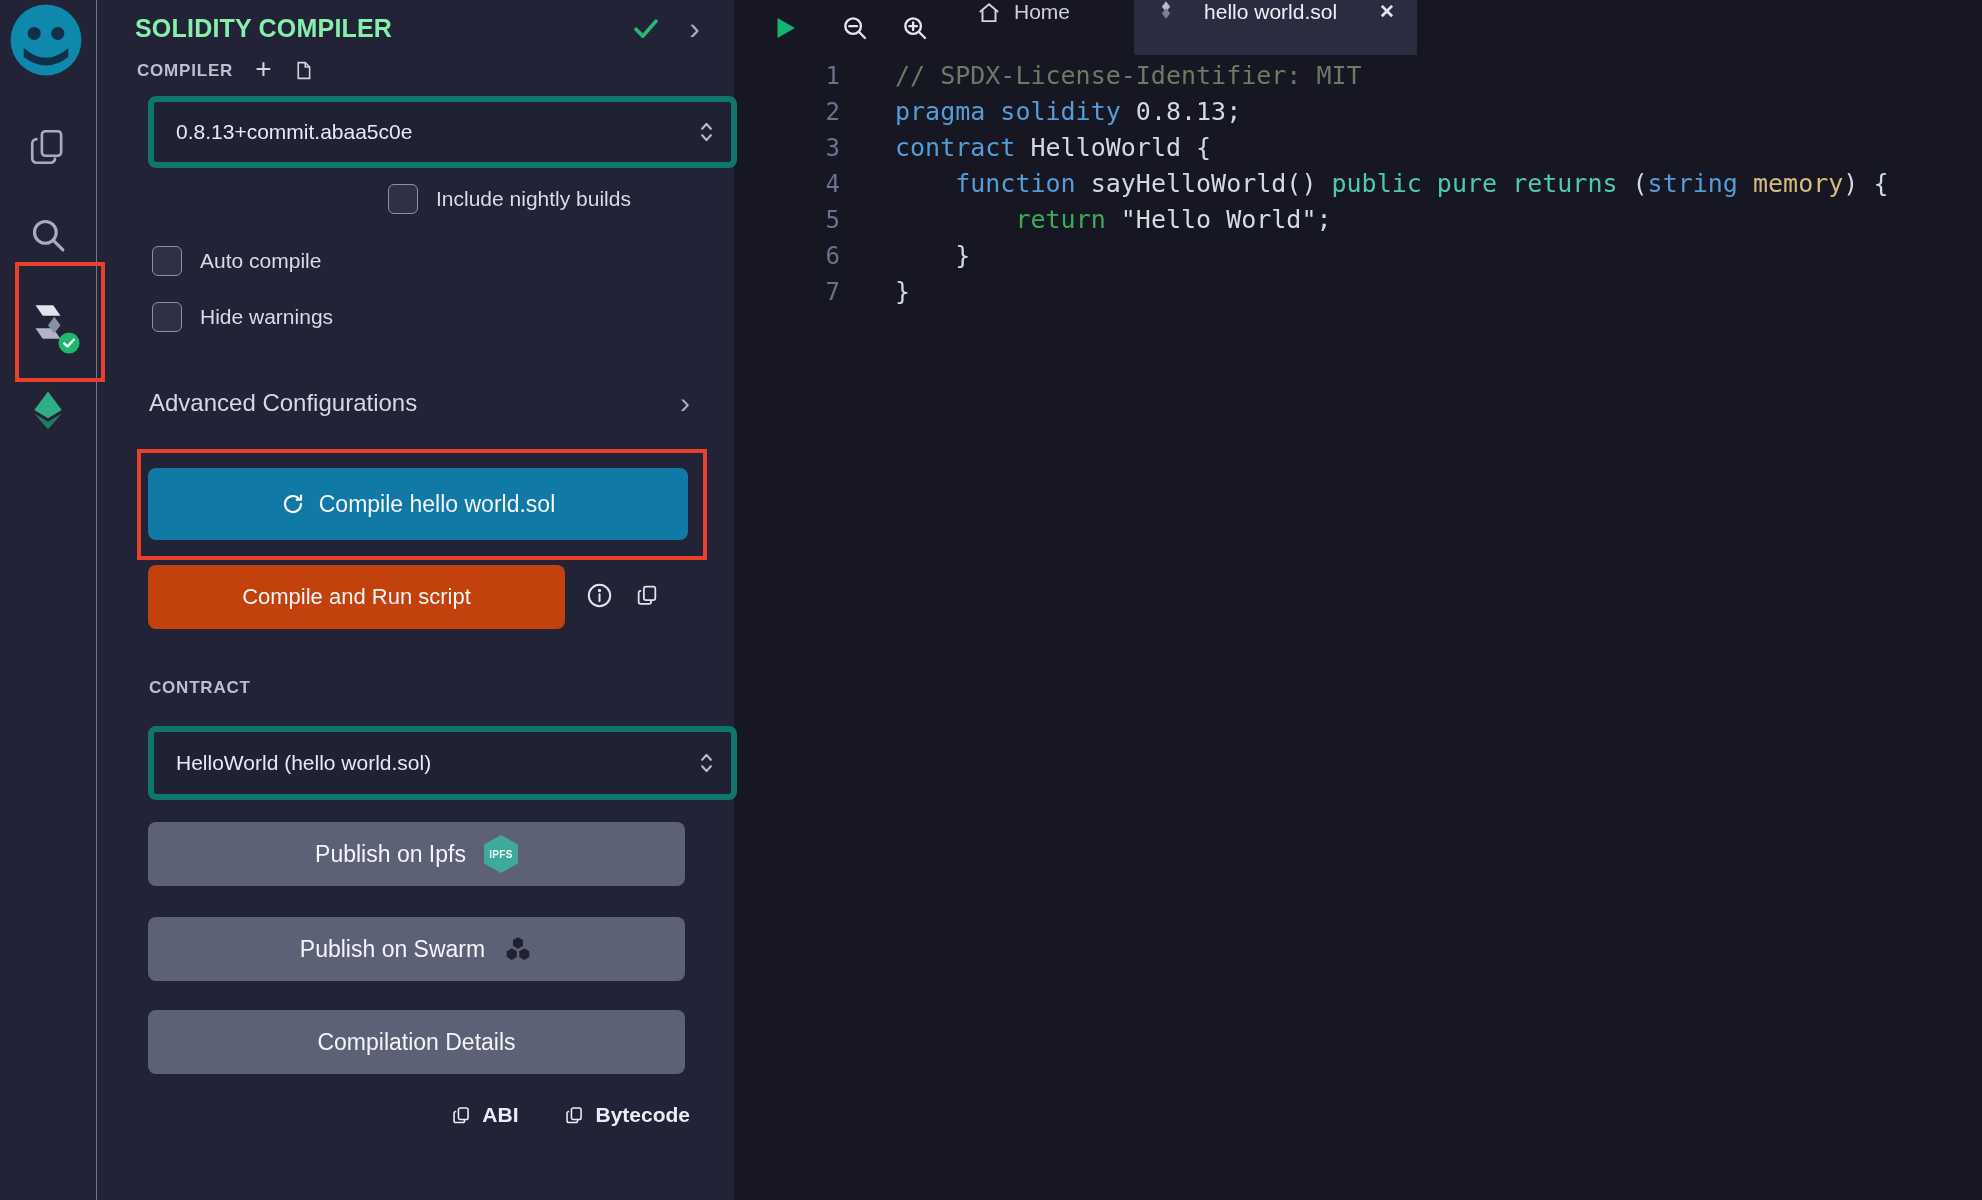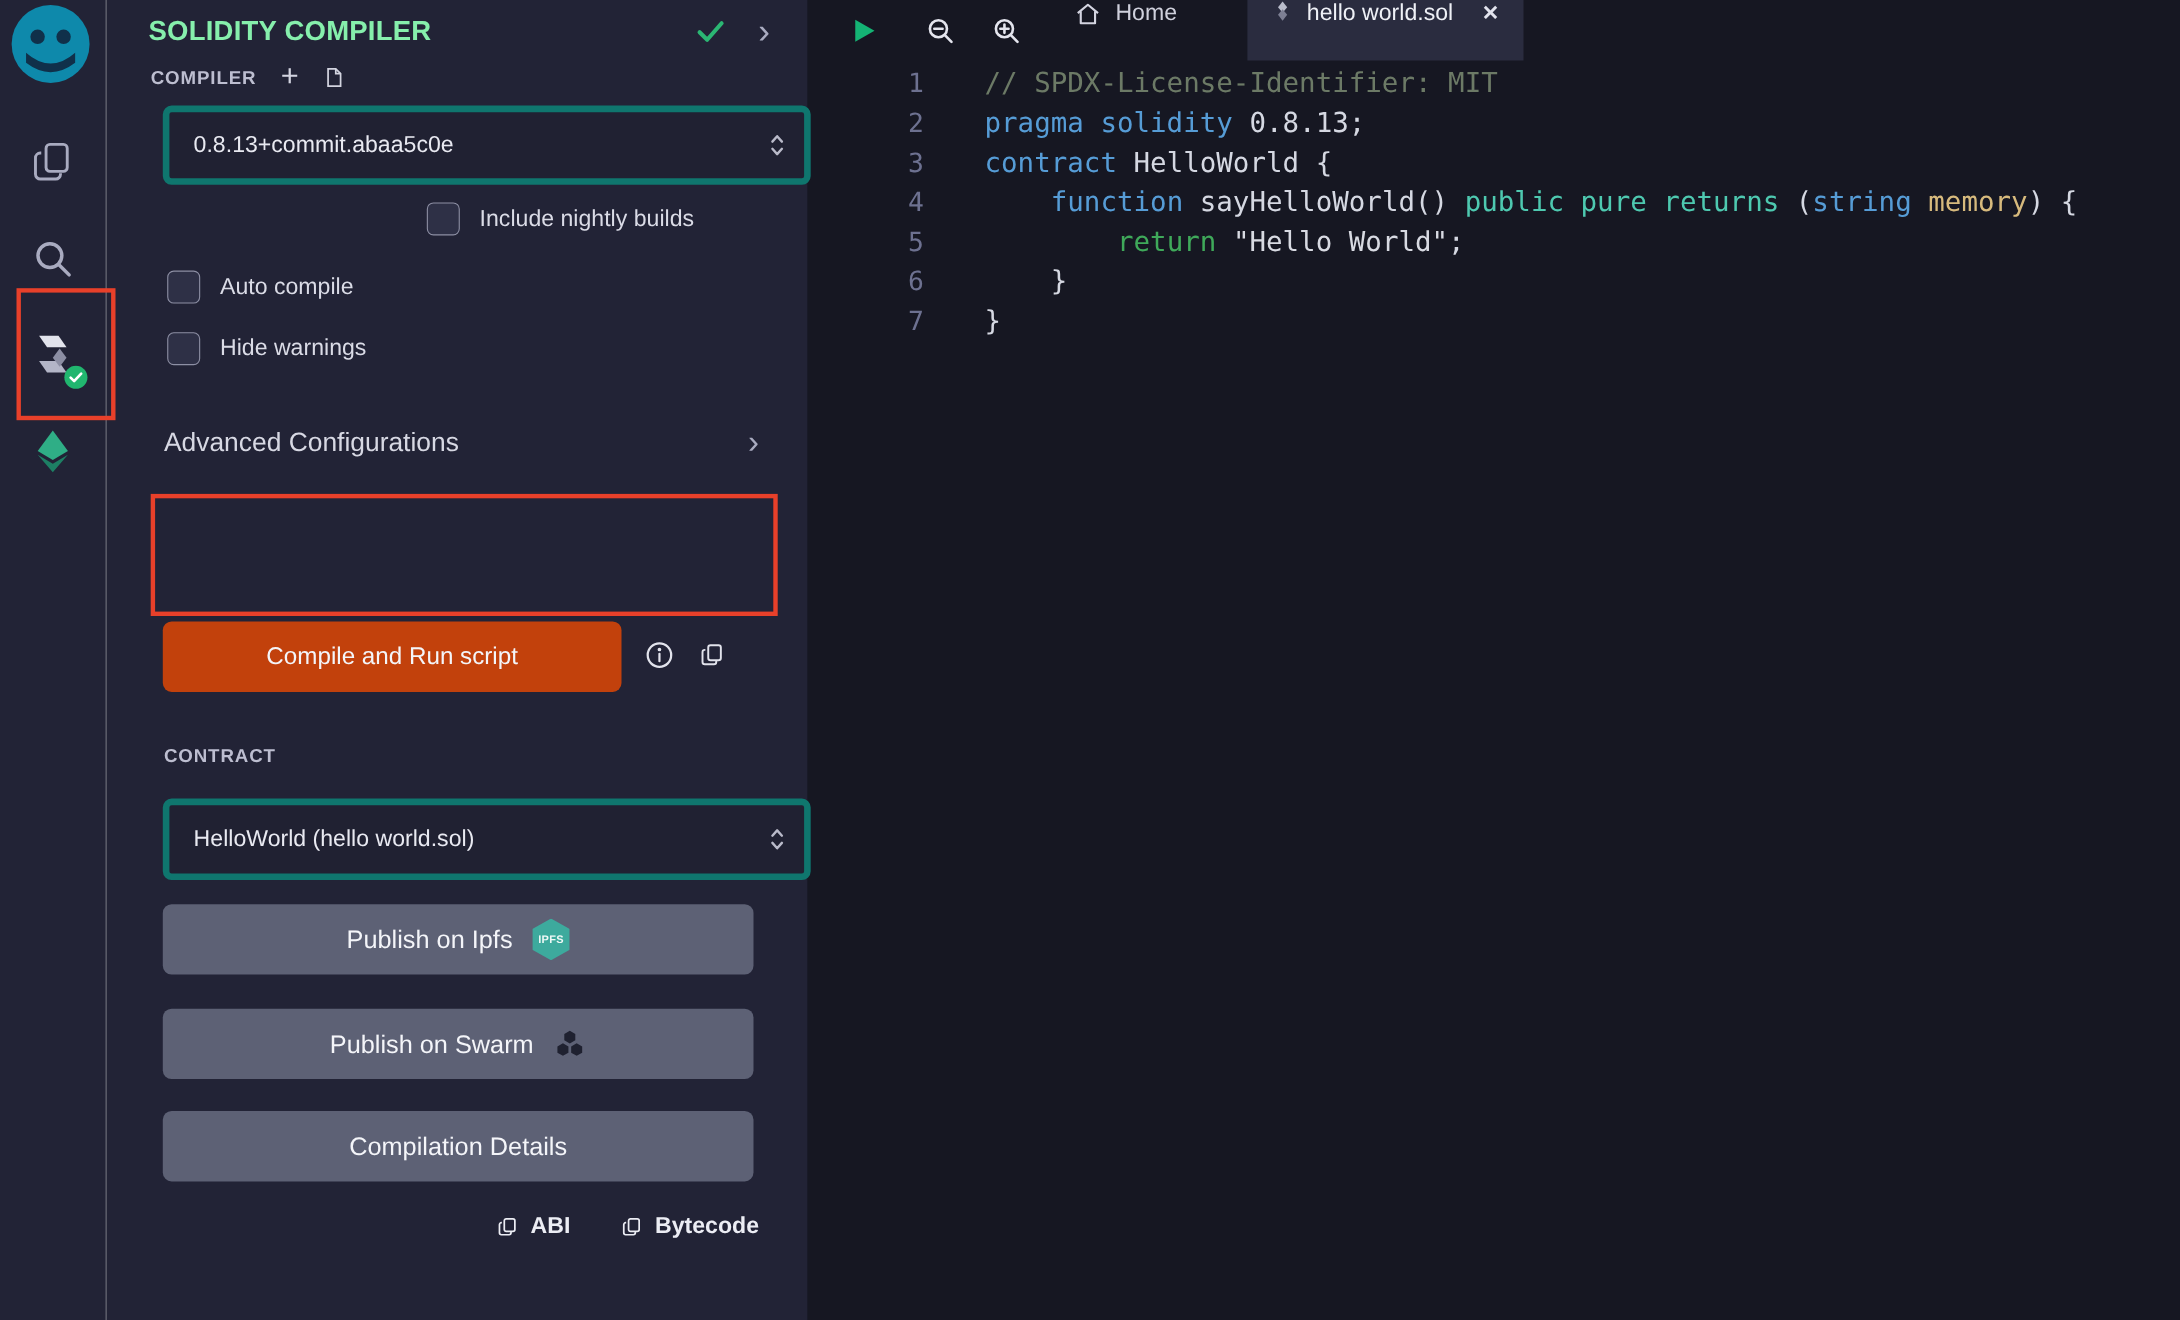--- a/index.html
+++ b/index.html
@@ -105,21 +105,21 @@
   
   .editor { position:absolute; left:734px; top:0; right:0; height:1200px; background:#161722; }
   .tab-bar { height:55px; display:flex; align-items:center; }
   .tb-icon { display:flex; cursor:pointer; }
   .tb-play    { margin-left:36px; }
   .tb-zoomout { margin-left:40px; }
   .tb-zoomin  { margin-left:30px; }
   .tab { display:flex; align-items:flex-start; height:55px; cursor:pointer; }
   .tab-home { margin-left:34px; padding:0 12px; gap:12px; color:#cfd0dc; font-size:21px; }
   .tab-active {
-    margin-left:52px; padding:0 22px; gap:12px;
+    margin-left:52px; padding:0 22px; gap:28px;
     background:#2a2c3f; color:#eef0f6; font-size:21px;
   }
   .tab-close { margin-left:14px; font-size:19px; font-weight:700; color:#e3e4ee; cursor:pointer; }
 
   .code { padding-top:3px; font-family:"DejaVu Sans Mono", monospace; font-size:25px; cursor:text; }
   .code-line { display:flex; height:36px; line-height:36px; }
   .line-num { width:106px; text-align:right; color:#6d7190; flex:none; font-size:24px; }
   .line-content { padding-left:55px; white-space:pre; color:#d5d8e2; }
   .tok-plain    { color:#d5d8e2; }
   .tok-comment  { color:#6c7a66; }
@@ -229,20 +229,29 @@
     <div class="check-row row-hide">
       <span class="checkbox"></span>
       <label>Hide warnings</label>
     </div>
 
     <div class="adv-row">
       <span>Advanced Configurations</span>
       <span class="adv-chev">›</span>
     </div>
 
+    <button class="btn btn-compile">
+      <span style="display:flex;">
+        <svg viewBox="0 0 24 24" width="24" height="24" fill="none" stroke="#ffffff" stroke-width="2.2" stroke-linecap="round" stroke-linejoin="round">
+          <path d="M20 12 a8 8 0 1 1 -2.4 -5.7"></path>
+          <path d="M20 3.5 v4.2 h-4.2"></path>
+        </svg>
+      </span>
+      <span>Compile hello world.sol</span>
+    </button>
 
     <button class="btn btn-run">
       <span>Compile and Run script</span>
     </button>
     <div class="info-icon">
       <svg viewBox="0 0 24 24" width="27" height="27" fill="none" stroke="#e2e3ec" stroke-width="1.8" stroke-linecap="round">
         <circle cx="12" cy="12" r="9.5"></circle>
         <path d="M12 11 v6"></path>
         <circle cx="12" cy="7.5" r="0.6" fill="#e2e3ec"></circle>
       </svg>

